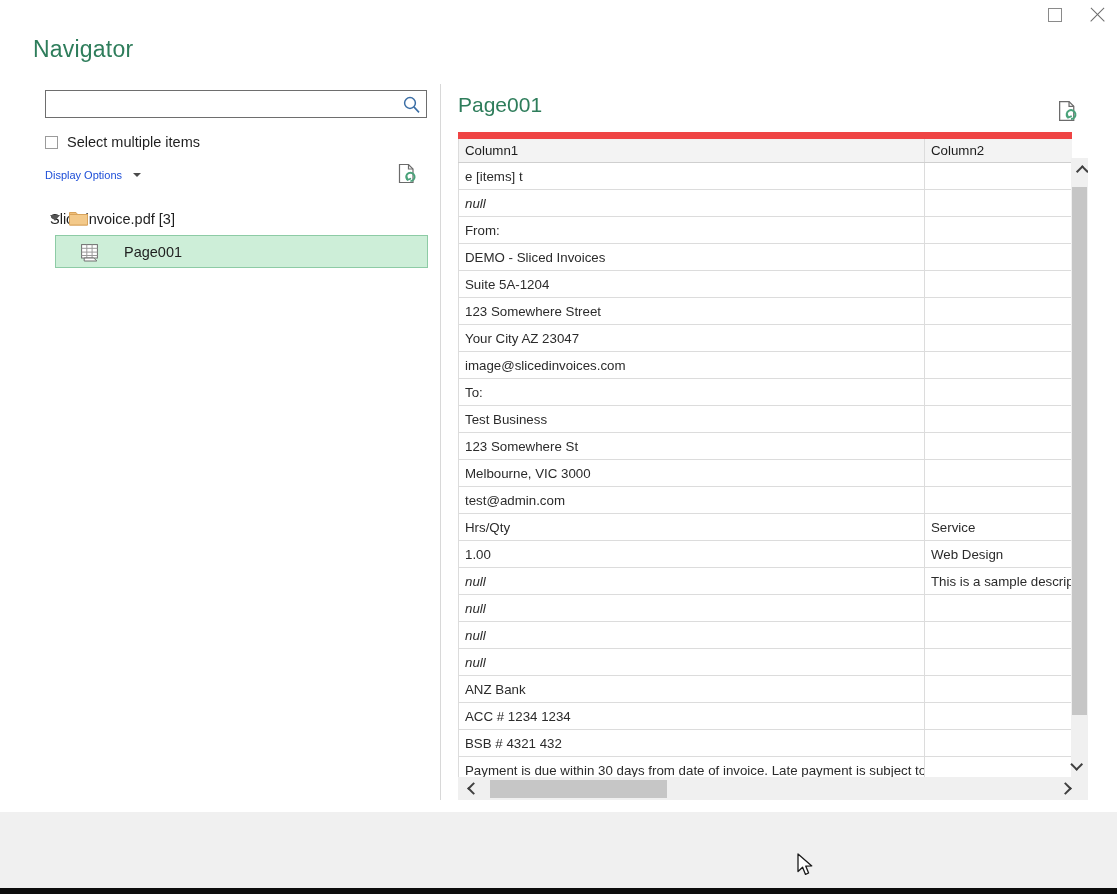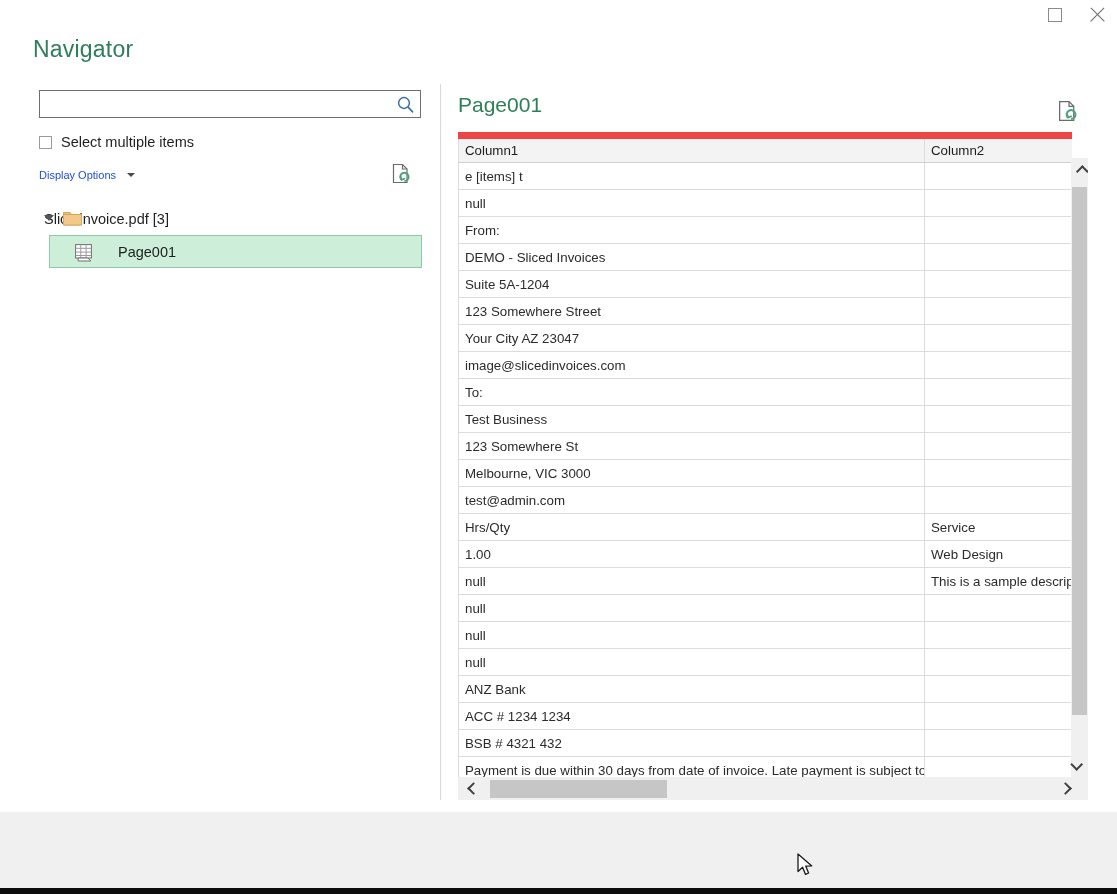--- a/index.html
+++ b/index.html
@@ -44,21 +44,21 @@
 
   
   .nav-title {
     position: absolute; left: 33px; top: 36px;
     font-size: 23px; color: #2e7d5b; font-weight: 400;
     letter-spacing: 0.2px;
   }
 
   
   .left-pane {
-    position: absolute; left: 6px; top: 80px;
+    position: absolute; left: 12px; top: 80px;
     width: 440px; height: 732px;
   }
   .search-box {
     position: absolute; left: 33px; top: 10px;
     width: 382px; height: 28px;
     border: 1px solid #6e6e6e; background: #fff;
     display: flex; align-items: center;
   }
   .search-box input {
     border: 0; outline: 0; flex: 1;
@@ -172,20 +172,21 @@
     border-bottom: 1px solid #cfcfcf;
   }
   table.preview th:first-child, table.preview td:first-child {
     border-left: 1px solid #dcdcdc;
   }
   col.c1 { width: 466px; }
   col.c2 { width: 298px; }
   td.nullcell {
     text-align: right;
     padding-right: 7px;
+    font-style: italic;
     color: #5f5f5f;
   }
 
   
   .vscroll {
     position: absolute; left: 613px; top: 26px;
     width: 17px; height: 619px;
     background: #f0f0f0;
   }
   .vs-arrow {

